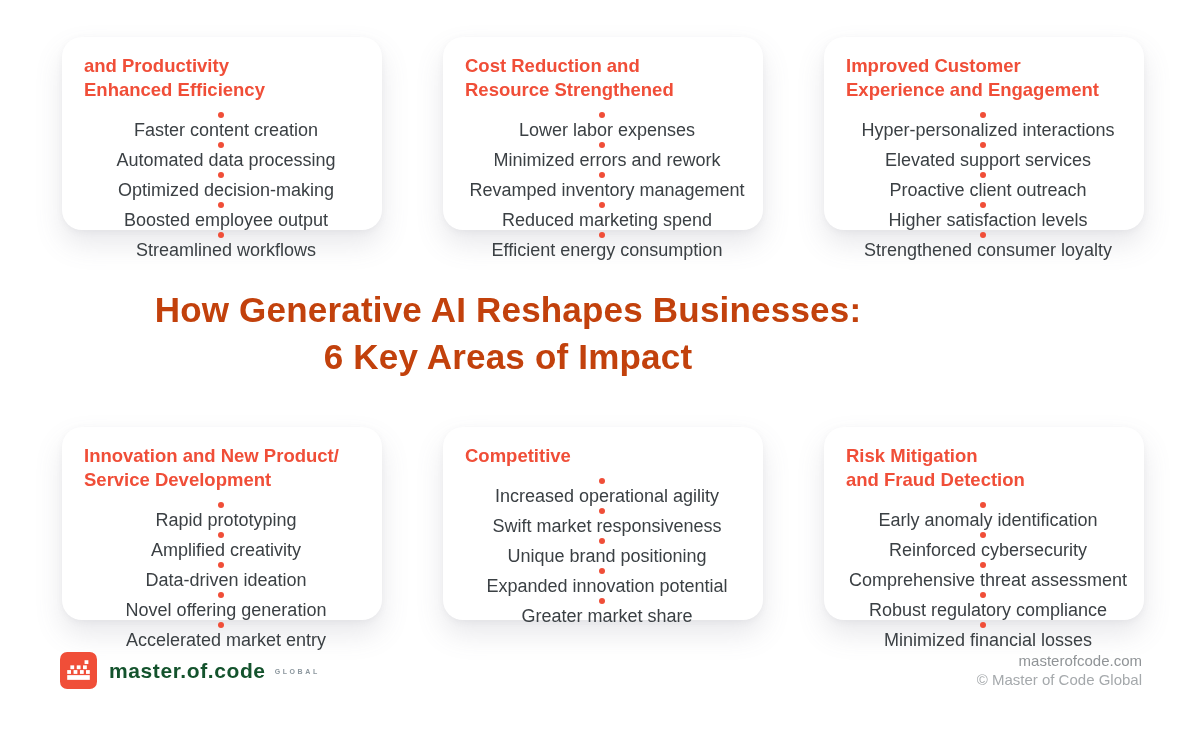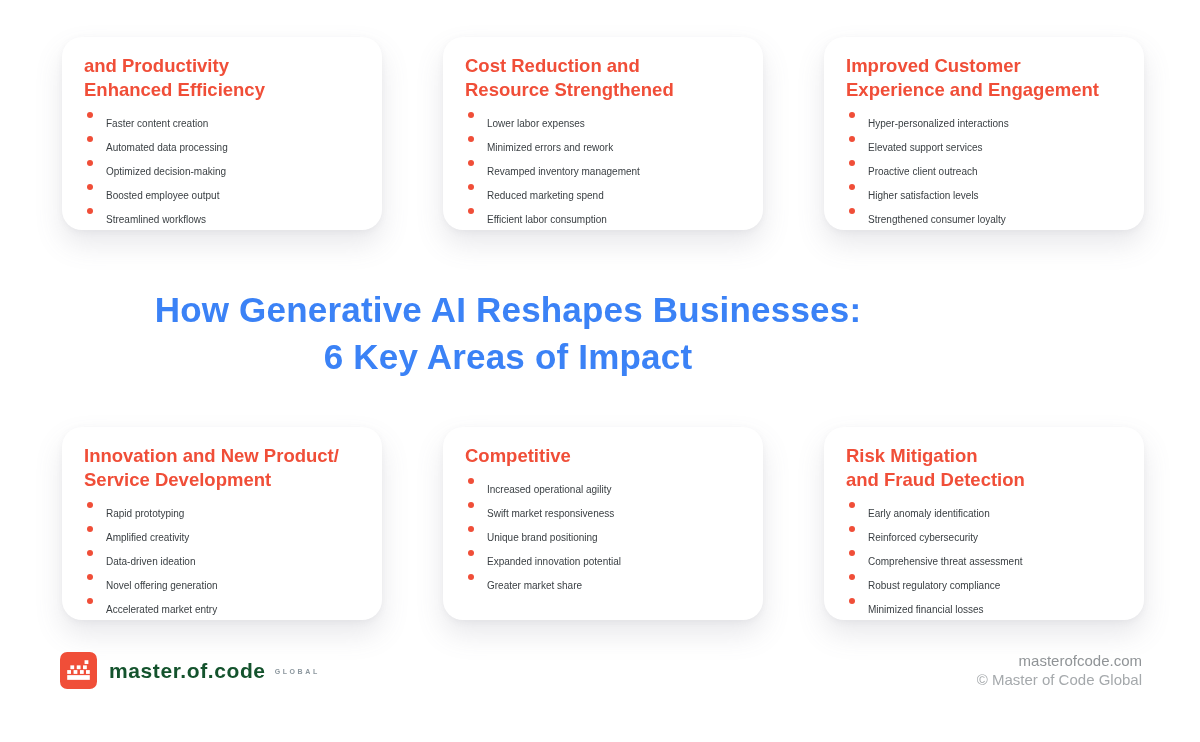--- a/index.html
+++ b/index.html
@@ -12,25 +12,25 @@
   .row-bottom{top:427px;}
   .card{
     width:320px;height:193px;box-sizing:border-box;
     background:#ffffff;border-radius:20px;
     box-shadow:0 14px 28px rgba(110,115,130,0.16), 0 2px 6px rgba(110,115,130,0.07);
     padding:17px 14px 0 22px;
   }
   .card-heading{color:#F04E38;font-weight:700;font-size:18.5px;line-height:24px;}
   .card-heading .hline{display:block;white-space:nowrap;}
   .card ul{list-style:none;margin:10px 0 0 0;padding:0;}
-  .card li{display:flex;align-items:flex-start;font-size:10px;line-height:24px;color:#3B4044;white-space:nowrap;}
+  .card li{display:flex;align-items:center;font-size:18px;line-height:24px;color:#3B4044;white-space:nowrap;flex-direction:column;}
   .dot{width:6px;height:6px;border-radius:50%;background:#F04E38;margin:0 13px 0 3px;flex:none;}
   .main-title{
     position:absolute;top:286px;left:0;width:1016px;text-align:center;
-    font-weight:700;font-size:35px;line-height:47px;color:#3b82f6;letter-spacing:0.2px;
+    font-weight:700;font-size:35px;line-height:47px;color:#c2410c;letter-spacing:0.2px;
   }
   .main-title .tline{display:block;}
   .footer{position:absolute;left:60px;top:652px;width:1082px;display:flex;justify-content:space-between;align-items:center;}
   .brand{display:flex;align-items:center;}
   .brand-icon{display:block;}
   .brand-name{margin-left:12px;font-size:21px;font-weight:700;color:#14532d;letter-spacing:0.6px;text-align:right;}
   .brand-global{margin-left:9px;font-size:7px;font-weight:700;letter-spacing:2.6px;color:#8C979E;position:relative;top:1px;}
   .credits{text-align:right;font-size:15px;line-height:18.5px;}
   .credits .site{color:#909497;font-weight:400;}
   .credits .copy{color:#A5A9AC;font-weight:400;margin-left:16px;}
@@ -88,21 +88,21 @@
         <li>
             <span class="dot"></span>
             <span>Revamped inventory management</span>
           </li>
         <li>
             <span class="dot"></span>
             <span>Reduced marketing spend</span>
           </li>
         <li>
             <span class="dot"></span>
-            <span>Efficient labor consumption</span>
+            <span>Efficient energy consumption</span>
           </li>
       </ul>
     </div>
 
     <div class="card">
       <div class="card-heading">
         <span class="hline">Improved Customer</span>
         <span class="hline">Experience and Engagement</span>
       </div>
       <ul>

